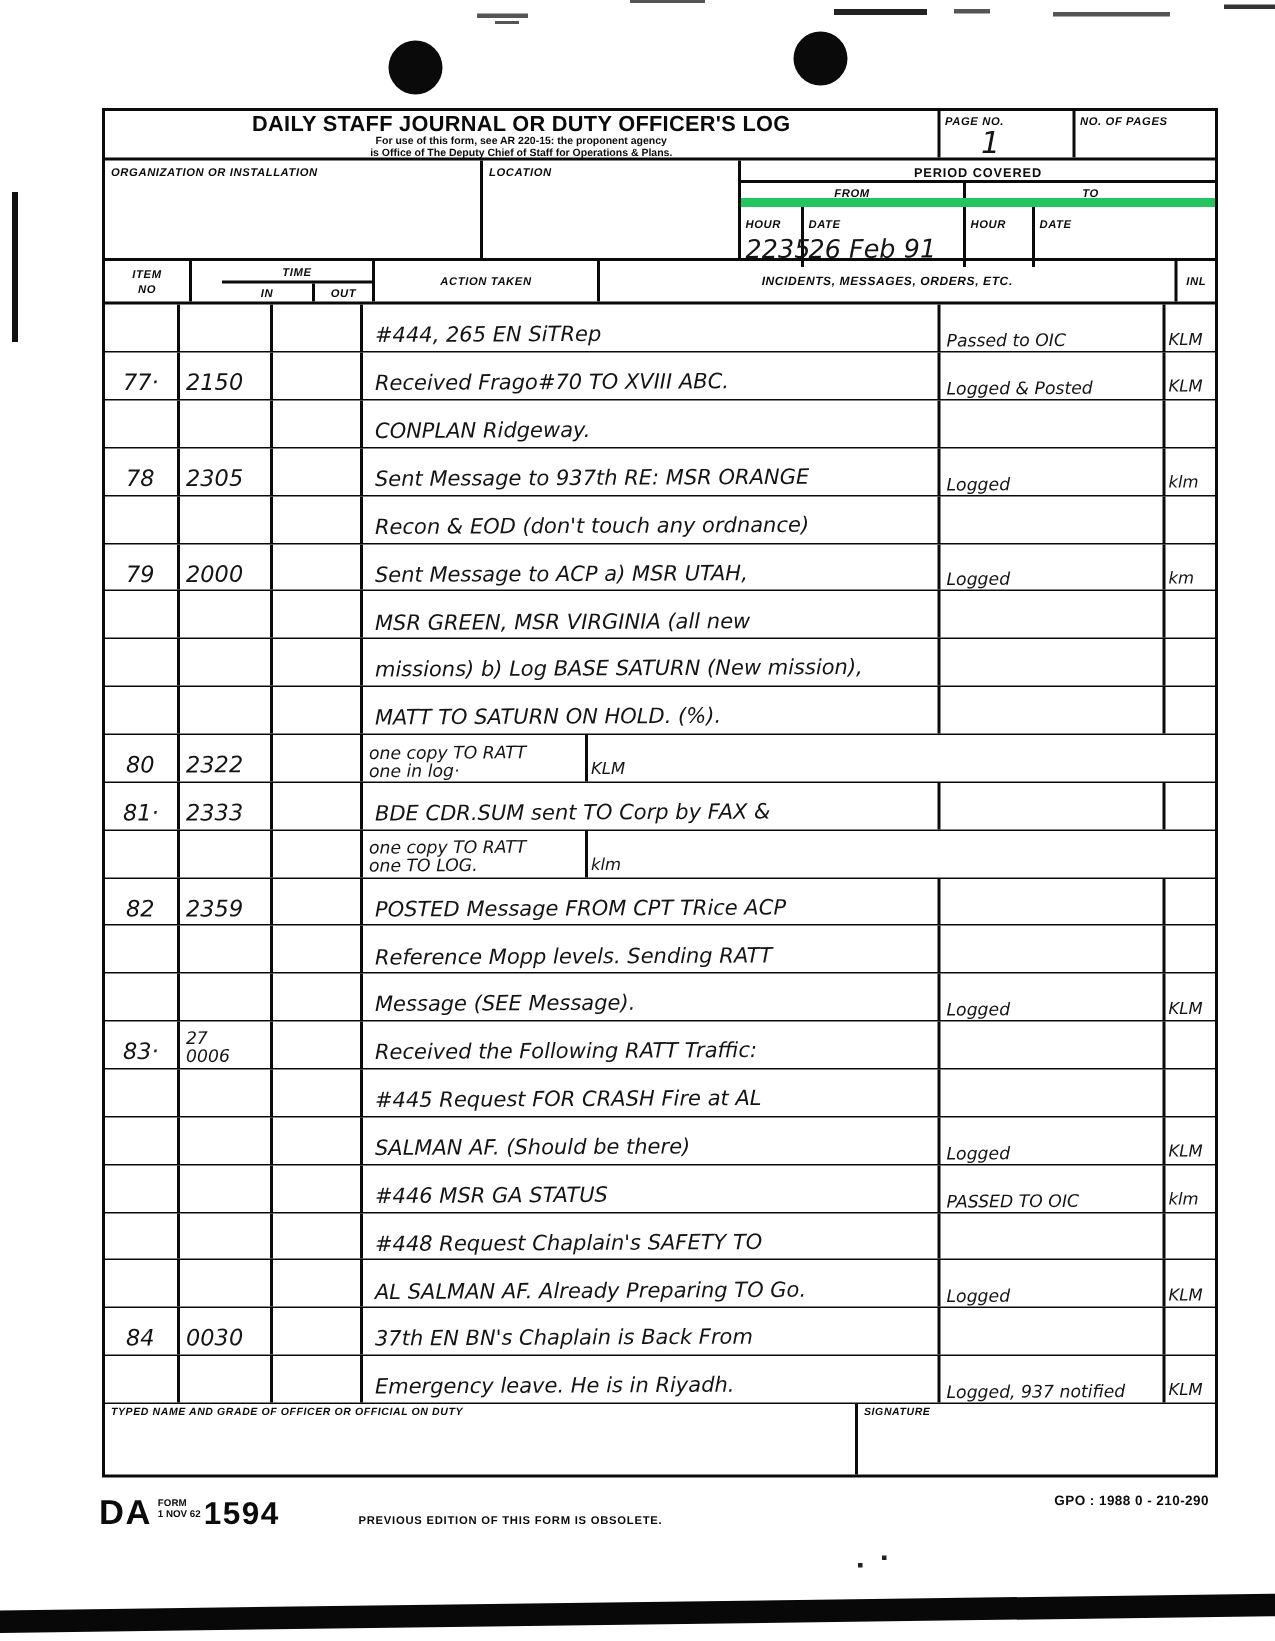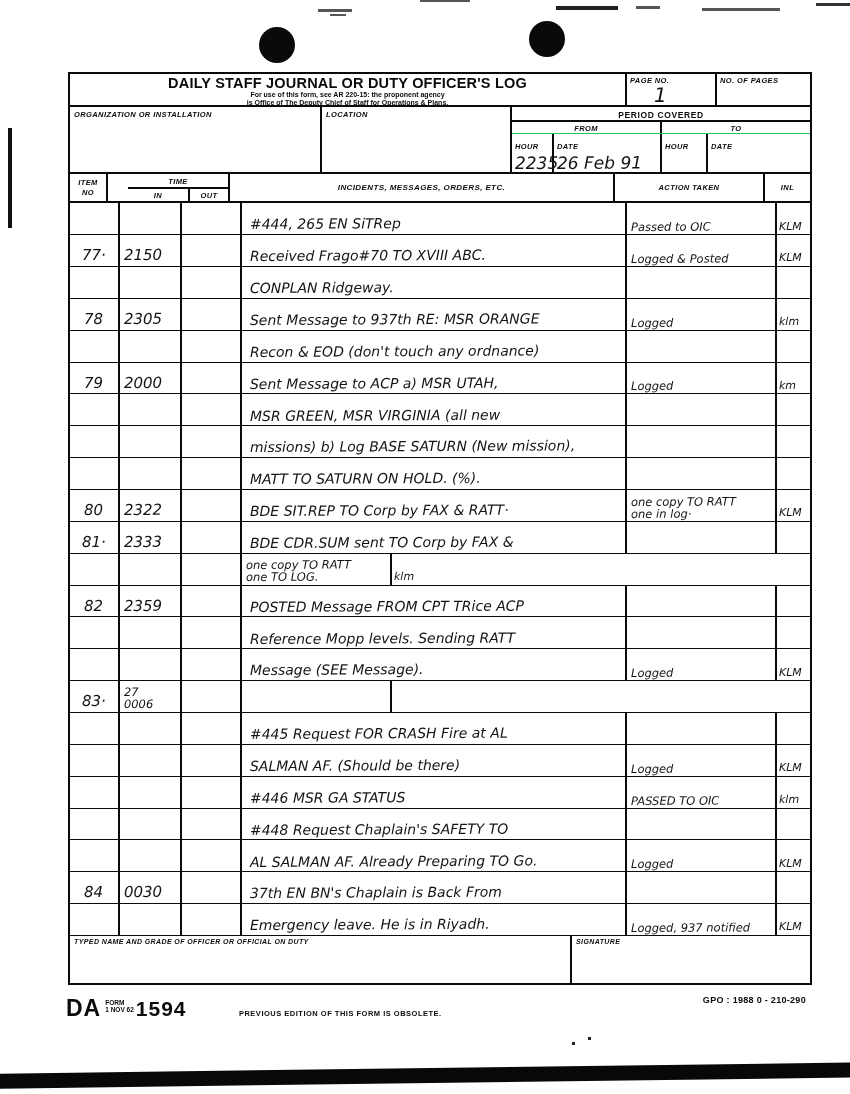--- a/index.html
+++ b/index.html
@@ -27,36 +27,36 @@
   
   .band-title{height:33px;}
   .c-title{width:557px;text-align:center;padding-top:2px;}
   .form-title{font-size:14.5px;font-weight:bold;letter-spacing:.2px;line-height:1;}
   .form-sub{font-size:7px;font-weight:bold;line-height:1.15;}
   .c-pageno{width:90px;padding:2px 3px;}
   .c-pages{flex:1;padding:2px 3px;}
   
   .band-info{height:67px;}
   .c-org{width:252px;padding:3px 4px;}
-  .c-loc{width:190px;padding:3px 4px;}
+  .c-loc{width:172px;padding:3px 4px;}
   .c-period{flex:1;display:flex;flex-direction:column;}
   .pc-label{height:17px;text-align:center;border-bottom:2px solid #0a0a0a;padding-top:3px;font-size:8.5px;font-weight:bold;letter-spacing:.6px;}
-  .pc-fromto{height:16px;display:flex;border-bottom:1px solid #22c55e;}
+  .pc-fromto{height:16px;display:flex;border-bottom:6px solid #22c55e;}
   .pc-fromto .cell{text-align:center;padding-top:2px;}
   .pc-from{width:150px;}
   .pc-to{flex:1;}
   .pc-hd{flex:1;display:flex;}
   .pc-hd .cell{padding:1px 3px;}
   .hd-hour1{width:42px;}
   .hd-date1{width:108px;}
   .hd-hour2{width:46px;}
   .hd-date2{flex:1;}
   
   .band-cols{height:33px;}
-  .c-item-h{width:38px;text-align:center;display:flex;align-items:center;justify-content:center;white-space:pre-line;}
+  .c-item-h{width:58px;text-align:center;display:flex;align-items:center;justify-content:center;white-space:pre-line;}
   .c-time-h{width:122px;display:flex;flex-direction:column;padding-left:20px;}
   .time-top{height:15px;text-align:center;border-bottom:2px solid #0a0a0a;padding-top:3px;}
   .time-bottom{flex:1;display:flex;}
   .time-bottom .cell{text-align:center;padding-top:2px;}
   .tb-in{width:62px;}
   .tb-out{flex:1;}
   .c-inc-h{width:385px;display:flex;align-items:center;justify-content:center;font-size:8px;}
   .c-act-h{width:150px;display:flex;align-items:center;justify-content:center;}
   .c-inl-h{flex:1;display:flex;align-items:center;justify-content:center;}
   
@@ -166,22 +166,22 @@
   <div class="band band-cols">
     <div class="cell c-item-h lbl" style="white-space:pre-line;">ITEM
 NO</div>
     <div class="cell c-time-h">
       <div class="time-top lbl">TIME</div>
       <div class="time-bottom">
         <div class="cell tb-in lbl">IN</div>
         <div class="cell tb-out lbl">OUT</div>
       </div>
     </div>
+    <div class="cell c-act-h lbl">ACTION TAKEN</div>
     <div class="cell c-inc-h lbl">INCIDENTS, MESSAGES, ORDERS, ETC.</div>
-    <div class="cell c-act-h lbl">ACTION TAKEN</div>
     <div class="cell c-inl-h lbl">INL</div>
   </div>
 
   <div id="log-rows">
       <div class="trow">
         <div class="cell c-item">
           <span class="hand"></span>
         </div>
         <div class="cell c-in">
           <span class="hand"></span>
@@ -362,23 +362,20 @@
       <div class="trow">
         <div class="cell c-item">
           <span class="hand">80</span>
         </div>
         <div class="cell c-in">
           <span class="hand">2322</span>
         </div>
         <div class="cell c-out">
           <span class="hand"></span>
         </div>
-        <div class="cell c-inc">
-          <span class="hand">BDE SIT.REP TO Corp by FAX &amp; RATT·</span>
-        </div>
         <div class="cell c-act">
           <span class="hand">one copy TO RATT
 one in log·</span>
         </div>
         <div class="cell c-inl">
           <span class="hand">KLM</span>
         </div>
       </div>
       <div class="trow">
         <div class="cell c-item">
@@ -481,20 +478,23 @@
       <div class="trow">
         <div class="cell c-item">
           <span class="hand">83·</span>
         </div>
         <div class="cell c-in">
           <span class="hand small">27
 0006</span>
         </div>
         <div class="cell c-out">
           <span class="hand"></span>
+        </div>
+        <div class="cell c-inc">
+          <span class="hand">Received the Following RATT Traffic:</span>
         </div>
         <div class="cell c-act">
           <span class="hand"></span>
         </div>
         <div class="cell c-inl">
           <span class="hand"></span>
         </div>
       </div>
       <div class="trow">
         <div class="cell c-item">

